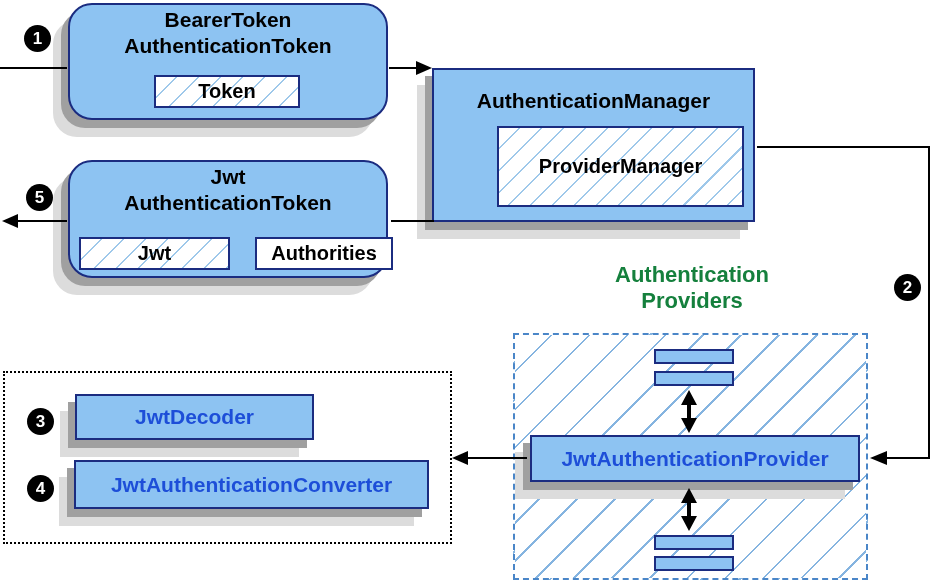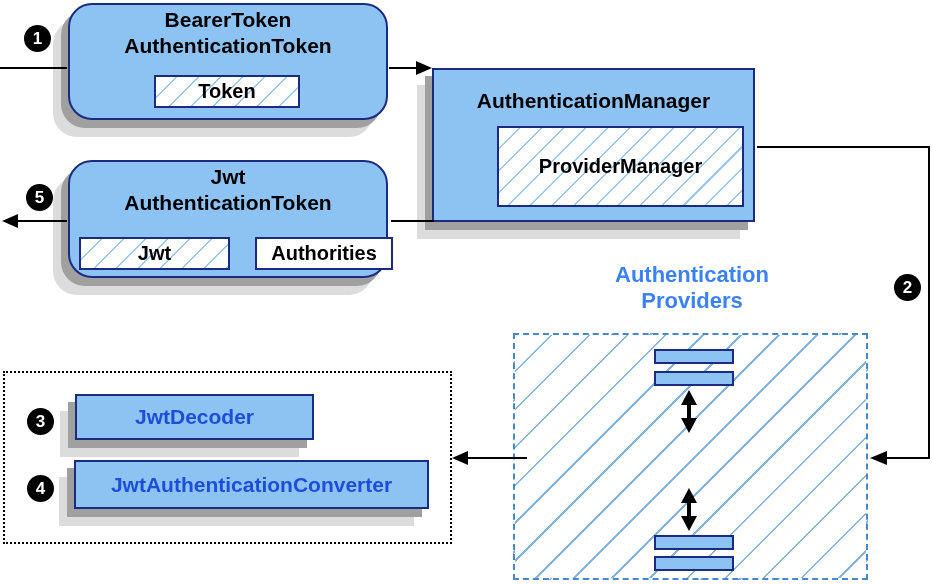--- a/index.html
+++ b/index.html
@@ -62,21 +62,21 @@
   }
   .badge{
     position:absolute;width:27px;height:27px;border-radius:50%;
     background:var(--badge-bg);color:var(--badge-text);
     font-weight:bold;font-size:17px;
     display:flex;align-items:center;justify-content:center;
     z-index:7;
   }
   .group-label{
     position:absolute;left:572px;top:262px;width:240px;
-    text-align:center;font-weight:bold;font-size:22px;line-height:1.18;color:#3b82f6;
+    text-align:center;font-weight:bold;font-size:22px;line-height:1.18;color:#15803d;
     z-index:3;
   }
   .connectors{position:absolute;left:0;top:0;width:932px;height:584px;z-index:5;pointer-events:none;}
 </style>
 </head>
 <body>
 
 <div class="canvas">
 
   <div class="badge" style="left:24px;top:25px;">1</div>
@@ -108,20 +108,21 @@
   </div>
 
   <div class="group-label">
     <div>Authentication</div>
     <div>Providers</div>
   </div>
 
   <div class="providers-box">
     <div class="bar" style="top:14px;"></div>
     <div class="bar" style="top:36px;"></div>
+    <div class="flat-node" style="left:15px;top:100px;width:330px;height:47px;">JwtAuthenticationProvider</div>
     <div class="bar" style="top:200px;"></div>
     <div class="bar" style="top:221px;"></div>
   </div>
 
   <div class="dotted-box">
     <div class="flat-node" style="left:70px;top:21px;width:239px;height:46px;">JwtDecoder</div>
     <div class="flat-node" style="left:69px;top:87px;width:355px;height:49px;">JwtAuthenticationConverter</div>
   </div>
 
   <svg class="connectors" viewBox="0 0 932 584" xmlns="http://www.w3.org/2000/svg">

